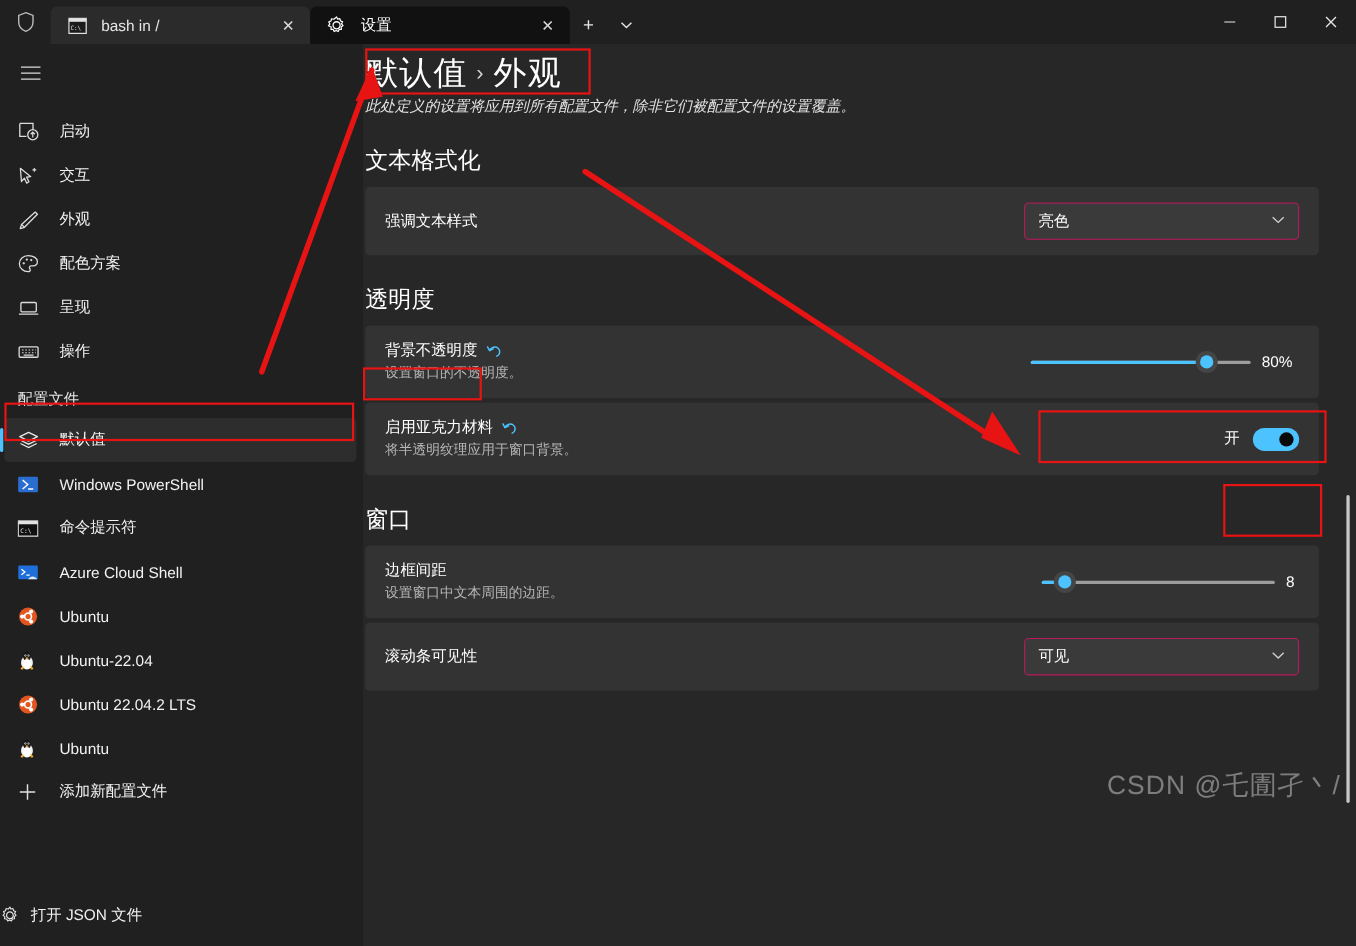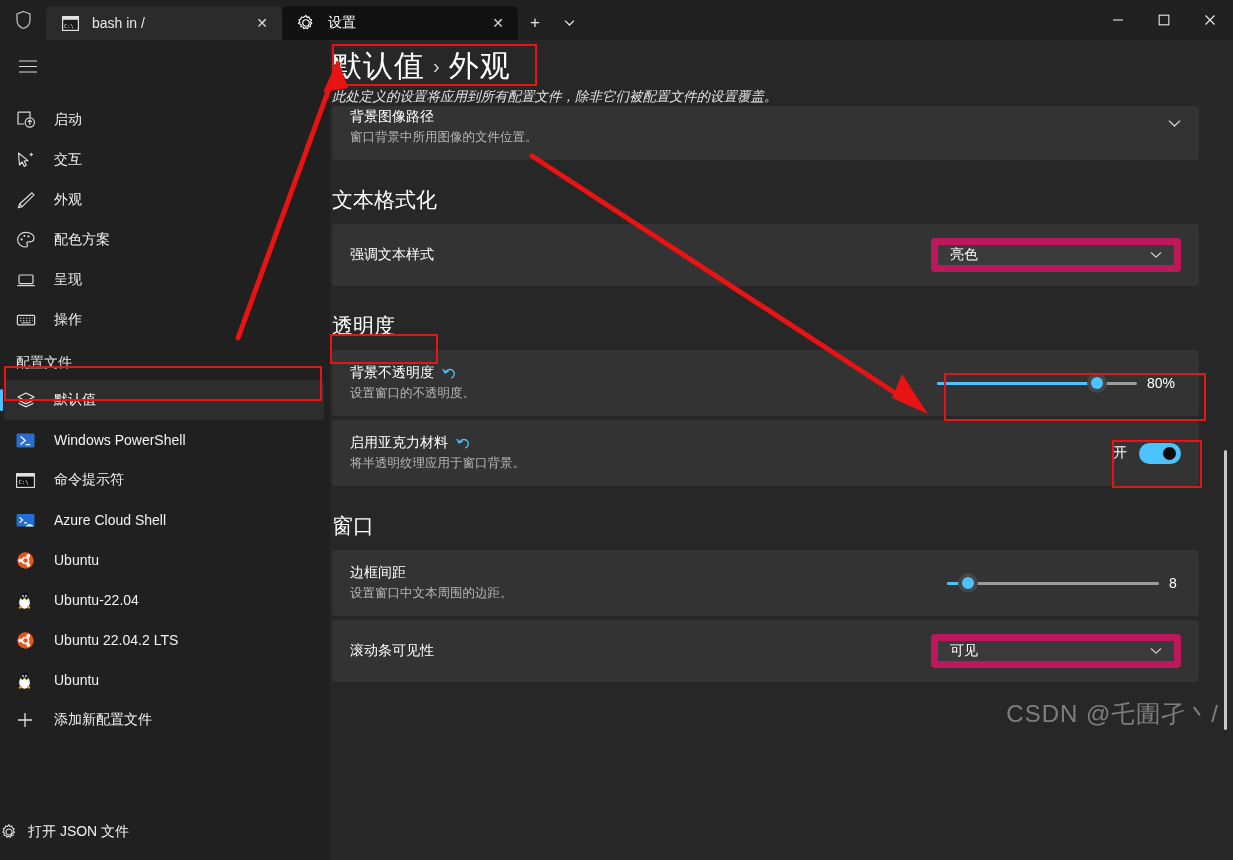--- a/index.html
+++ b/index.html
@@ -88,21 +88,21 @@
     padding: 14px 18px; min-height: 62px;
   }
   .card-texts { display: flex; flex-direction: column; gap: 3px; }
   .card-title { font-size: 14px; color: #ffffff; display: flex; align-items: center; gap: 8px; }
   .card-desc { font-size: 12.5px; color: #b6b6b6; }
   .reset-icon { color: #4cc2ff; font-size: 15px; display: inline-flex; }
 
   .section-title { font-size: 21px; color: #ffffff; margin: 26px 0 10px 0; font-weight: 400; }
 
   .combo {
-    width: 250px; height: 34px; background: #3a3a3a; border: 7px solid #be185d; border-radius: 4px;
+    width: 250px; height: 34px; background: #3a3a3a; border: 1px solid #be185d; border-radius: 4px;
     display: flex; align-items: center; justify-content: space-between; padding: 0 12px;
     color: #ffffff; font-size: 14px;
   }
   .combo .chevd { font-size: 11px; color: #cfcfcf; }
 
   .slider-wrap { display: flex; align-items: center; gap: 10px; }
   .slider { position: relative; width: 200px; height: 22px; display: flex; align-items: center; }
   .track { position: absolute; left: 0; right: 0; height: 3px; background: #9d9d9d; border-radius: 2px; }
   .fill { position: absolute; left: 0; height: 3px; background: #4cc2ff; border-radius: 2px; }
   .thumb {
@@ -416,31 +416,20 @@
 
         <div class="page-head">
           <div class="page-title">
             <span>默认值</span><span class="chev">›</span><span>外观</span>
           </div>
           <div class="page-sub">此处定义的设置将应用到所有配置文件，除非它们被配置文件的设置覆盖。</div>
         </div>
 
         <div class="content">
 
-          <div class="card" style="margin-top:0; min-height:52px; align-items:flex-start; padding-top:2px;">
-            <div class="card-texts">
-              <div class="card-title">背景图像路径</div>
-              <div class="card-desc">窗口背景中所用图像的文件位置。</div>
-            </div>
-            <span style="margin-top:6px;">
-              <svg width="13" height="9" viewBox="0 0 13 9">
-                  <path d="M1 1.6 L6.5 7 L12 1.6" fill="none" stroke="#d4d4d4" stroke-width="1.3"></path>
-                </svg>
-            </span>
-          </div>
 
           <div class="section-title">文本格式化</div>
           <div class="card">
             <div class="card-texts">
               <div class="card-title">强调文本样式</div>
             </div>
             <div class="combo">
               <span>亮色</span>
               <span class="chevd">
                 <svg width="12" height="8" viewBox="0 0 12 8">

